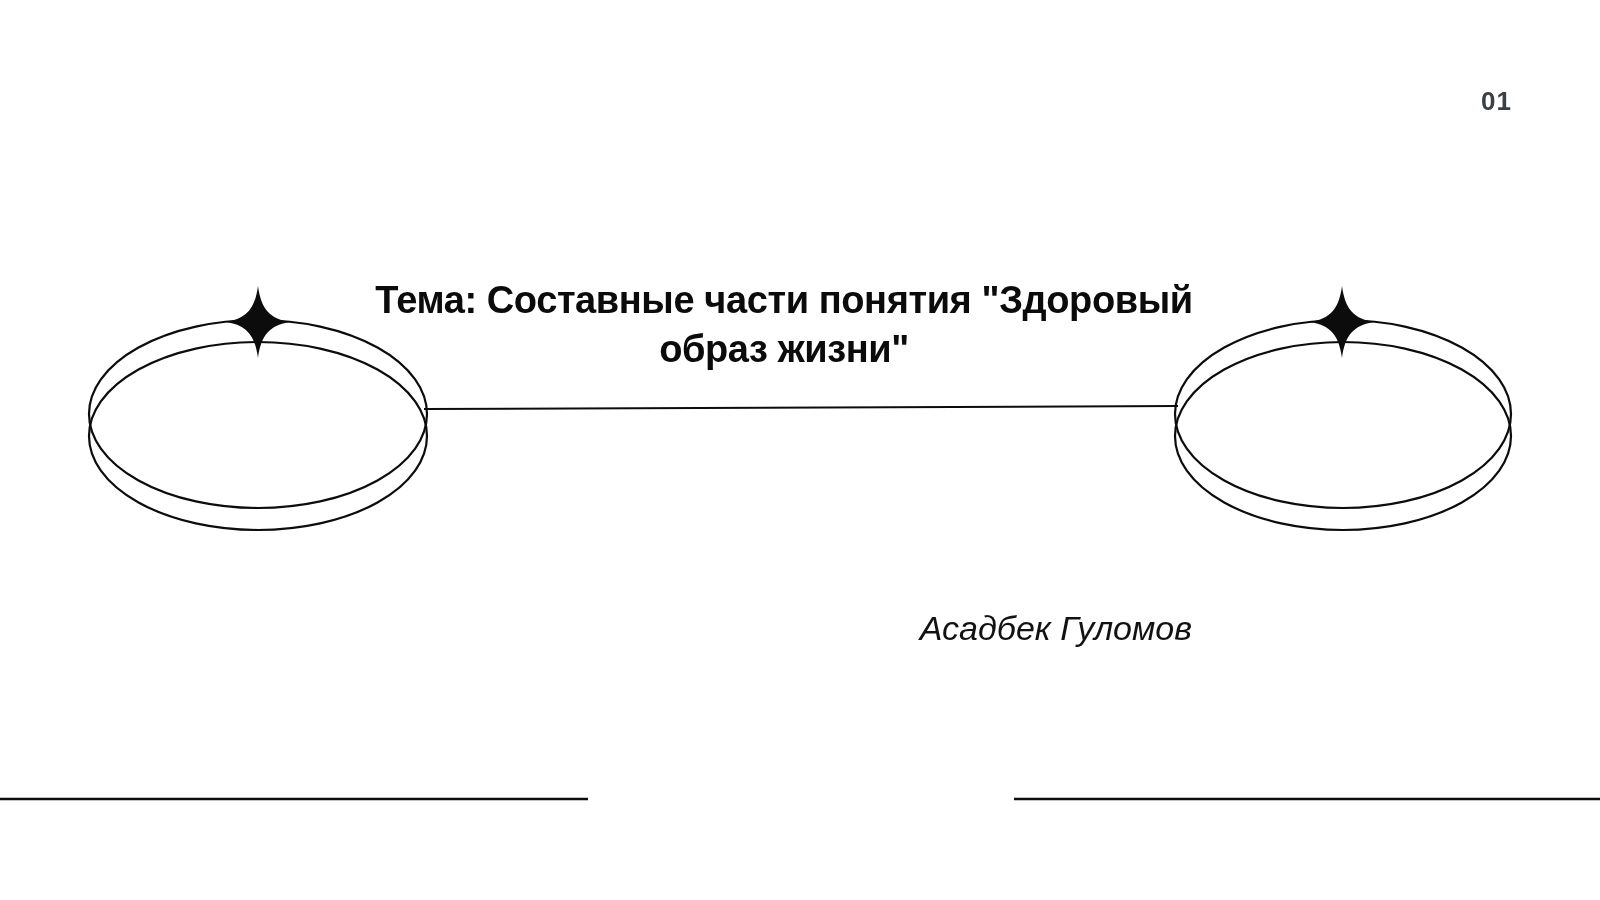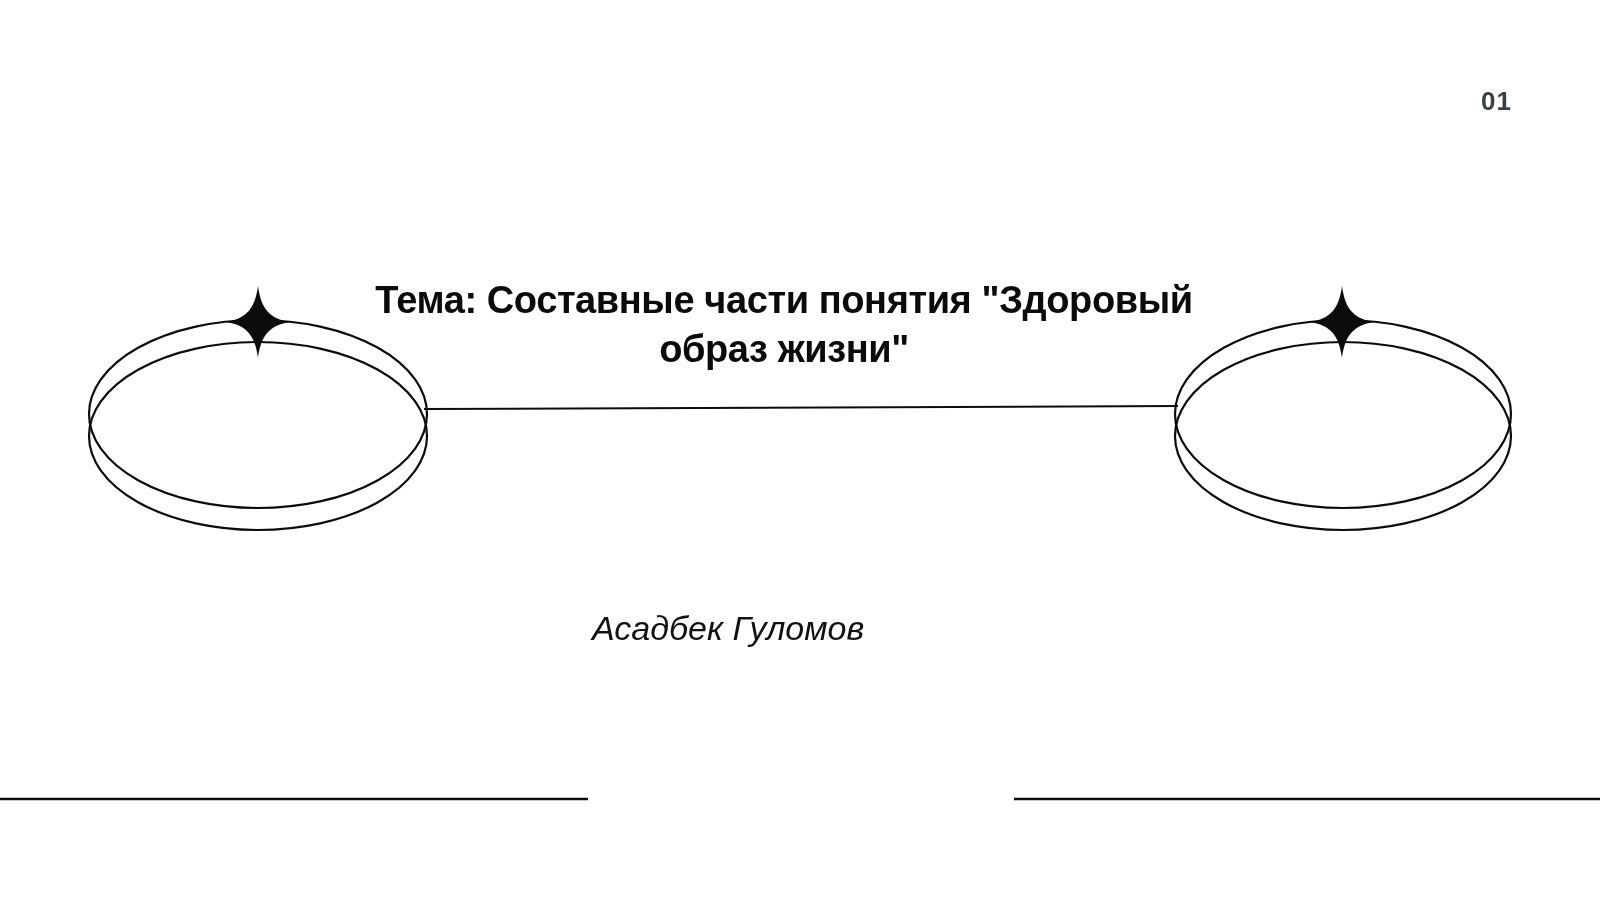--- a/index.html
+++ b/index.html
@@ -45,21 +45,21 @@
     font-weight: 700;
     letter-spacing: -0.4px;
     color: #0b0b0b;
     font-family: "Liberation Sans", sans-serif;
   }
   .author {
     position: absolute;
     left: 592px;
     top: 608px;
     width: 600px;
-    text-align: left;
+    text-align: right;
     font-size: 34px;
     font-style: italic;
     color: #121212;
     line-height: 1.2;
     font-family: "Liberation Sans", sans-serif;
   }
 </style>
 </head>
 <body>
 

